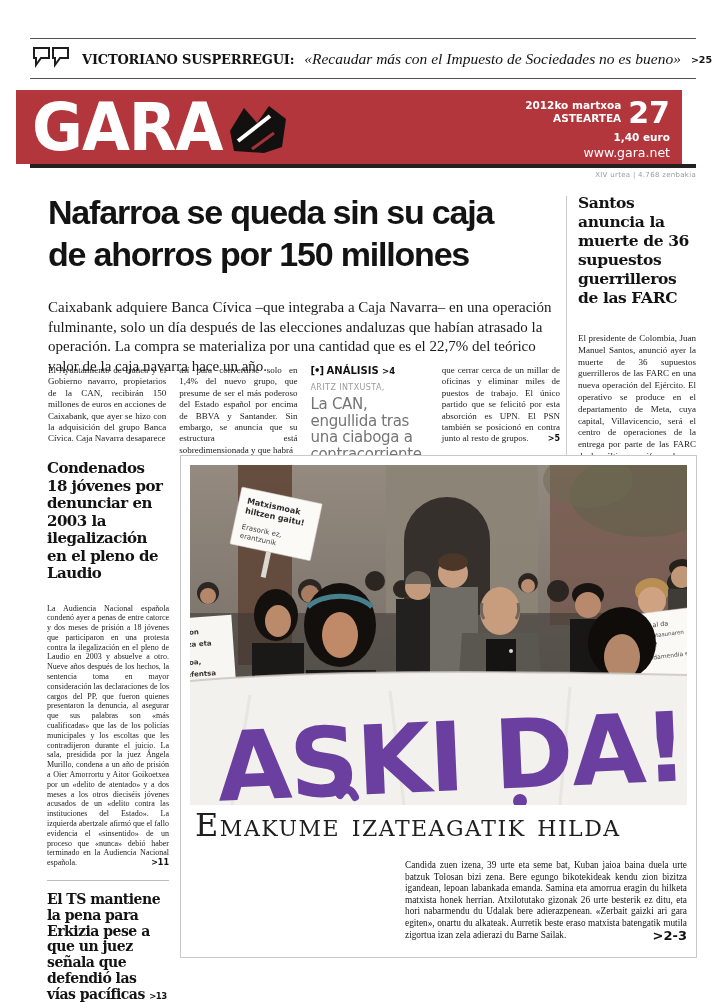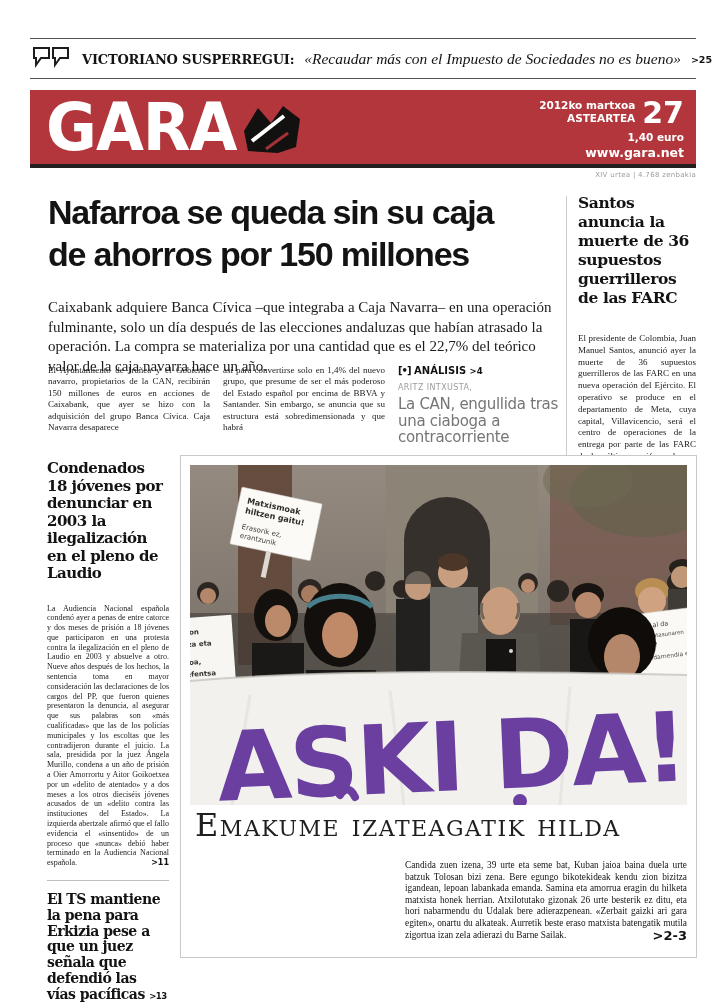--- a/index.html
+++ b/index.html
@@ -8,30 +8,30 @@
 
   
   .rule{position:absolute;left:30px;width:666px;height:1px;background:#57524f;}
   .r1{top:38px}.r2{top:78px}
   .quotebar{position:absolute;left:32px;top:44px;width:664px;height:30px;display:flex;align-items:center;gap:10px;}
   .qauthor{font-family:"DejaVu Serif",serif;font-weight:bold;font-size:13px;letter-spacing:-.2px;color:#131313;white-space:nowrap;}
   .qquote{font-style:italic;font-size:15.5px;color:#131313;white-space:nowrap;}
   .qref{font-family:"DejaVu Sans",sans-serif;font-weight:bold;font-size:9.5px;color:#131313;}
 
   
-  .masthead{position:absolute;left:30px;top:90px;width:666px;height:74px;background:#b2363c;}
+  .masthead{position:absolute;left:16px;top:90px;width:666px;height:74px;background:#b2363c;}
   .mastedge{position:absolute;left:30px;top:164px;width:666px;height:4px;background:#24201f;}
   .logo{position:absolute;left:16px;top:0px;font-family:"DejaVu Sans",sans-serif;font-weight:800;
         font-size:62px;line-height:72px;color:#ffffff;letter-spacing:-1px;transform:scaleY(1.05);transform-origin:left top;}
   .logomark{position:absolute;left:206px;top:13px;}
   .dateblock{position:absolute;right:12px;top:9px;display:flex;align-items:flex-start;gap:7px;color:#fff;justify-content:space-between;}
   .datelines{font-family:"DejaVu Sans",sans-serif;font-weight:bold;font-size:10.5px;line-height:12.5px;text-align:right;}
   .day{font-family:"DejaVu Sans",sans-serif;font-weight:800;font-size:30px;line-height:27px;}
   .price{position:absolute;right:12px;top:41px;color:#fff;font-family:"DejaVu Sans",sans-serif;font-weight:bold;font-size:10.5px;}
-  .site{position:absolute;right:12px;top:55px;color:#fff;font-family:"DejaVu Sans",sans-serif;font-weight:bold;font-size:12.5px;}
+  .site{position:absolute;right:12px;top:55px;color:#fff;font-family:"DejaVu Sans",sans-serif;font-weight:normal;font-size:12.5px;}
   .edition{position:absolute;right:30px;top:171px;font-family:"DejaVu Sans",sans-serif;font-size:7px;color:#9c9c9c;letter-spacing:.3px;}
 
   
   .mainhead{position:absolute;left:48px;top:191px;width:518px;margin:0;font-family:Liberation Sans, sans-serif;
             font-weight:bold;font-size:34px;line-height:42px;letter-spacing:-1.2px;color:#131313;}
   .standfirst{position:absolute;left:48px;top:298px;width:514px;margin:0;font-size:15px;line-height:19.5px;color:#1b1b1b;}
   .cols{position:absolute;left:48px;top:365px;width:512px;display:flex;gap:13px;}
   .bodycol{flex:1;margin:0;font-size:9px;line-height:11.4px;text-align:justify;color:#1a1a1a;}
   .pref{float:right;font-family:"DejaVu Sans",sans-serif;font-weight:bold;font-size:8px;color:#111;}
   .analysis{flex:1;}
@@ -123,20 +123,24 @@
     <p class="bodycol">así para convertirse solo en 1,4% del nuevo grupo, que presume de ser el más poderoso del Estado español por encima de BBVA y Santander. Sin embargo, se anuncia que su estructura está sobredimensionada y que habrá</p>
     <div class="analysis">
       <div class="alabel">
         <span class="abullet">[•]</span>
         <span>ANÁLISIS</span>
         <span class="aref">&gt;4</span>
       </div>
       <div class="aauthor">ARITZ INTXUSTA,</div>
       <div class="adek">La CAN, engullida tras una ciaboga a contracorriente</div>
     </div>
+    <p class="bodycol">
+      <span>que cerrar cerca de un millar de oficinas y eliminar miles de puestos de trabajo. El único partido que se felicitó por esta absorción es UPN. El PSN también se posicionó en contra junto al resto de grupos.</span>
+      <span class="pref">&gt;5</span>
+    </p>
   </div>
 
   <div class="sepside"></div>
   <div class="sidebar">
     <h2>Santos anuncia la muerte de 36 supuestos guerrilleros de las FARC</h2>
     <p>
       <span>El presidente de Colombia, Juan Manuel Santos, anunció ayer la muerte de 36 supuestos guerrilleros de las FARC en una nueva operación del Ejército. El operativo se produce en el departamento de Meta, cuya capital, Villavicencio, será el centro de operaciones de la entrega por parte de las FARC de los últimos uniformados en su poder.</span>
       <span class="pref">&gt;19</span>
     </p>
   </div>

